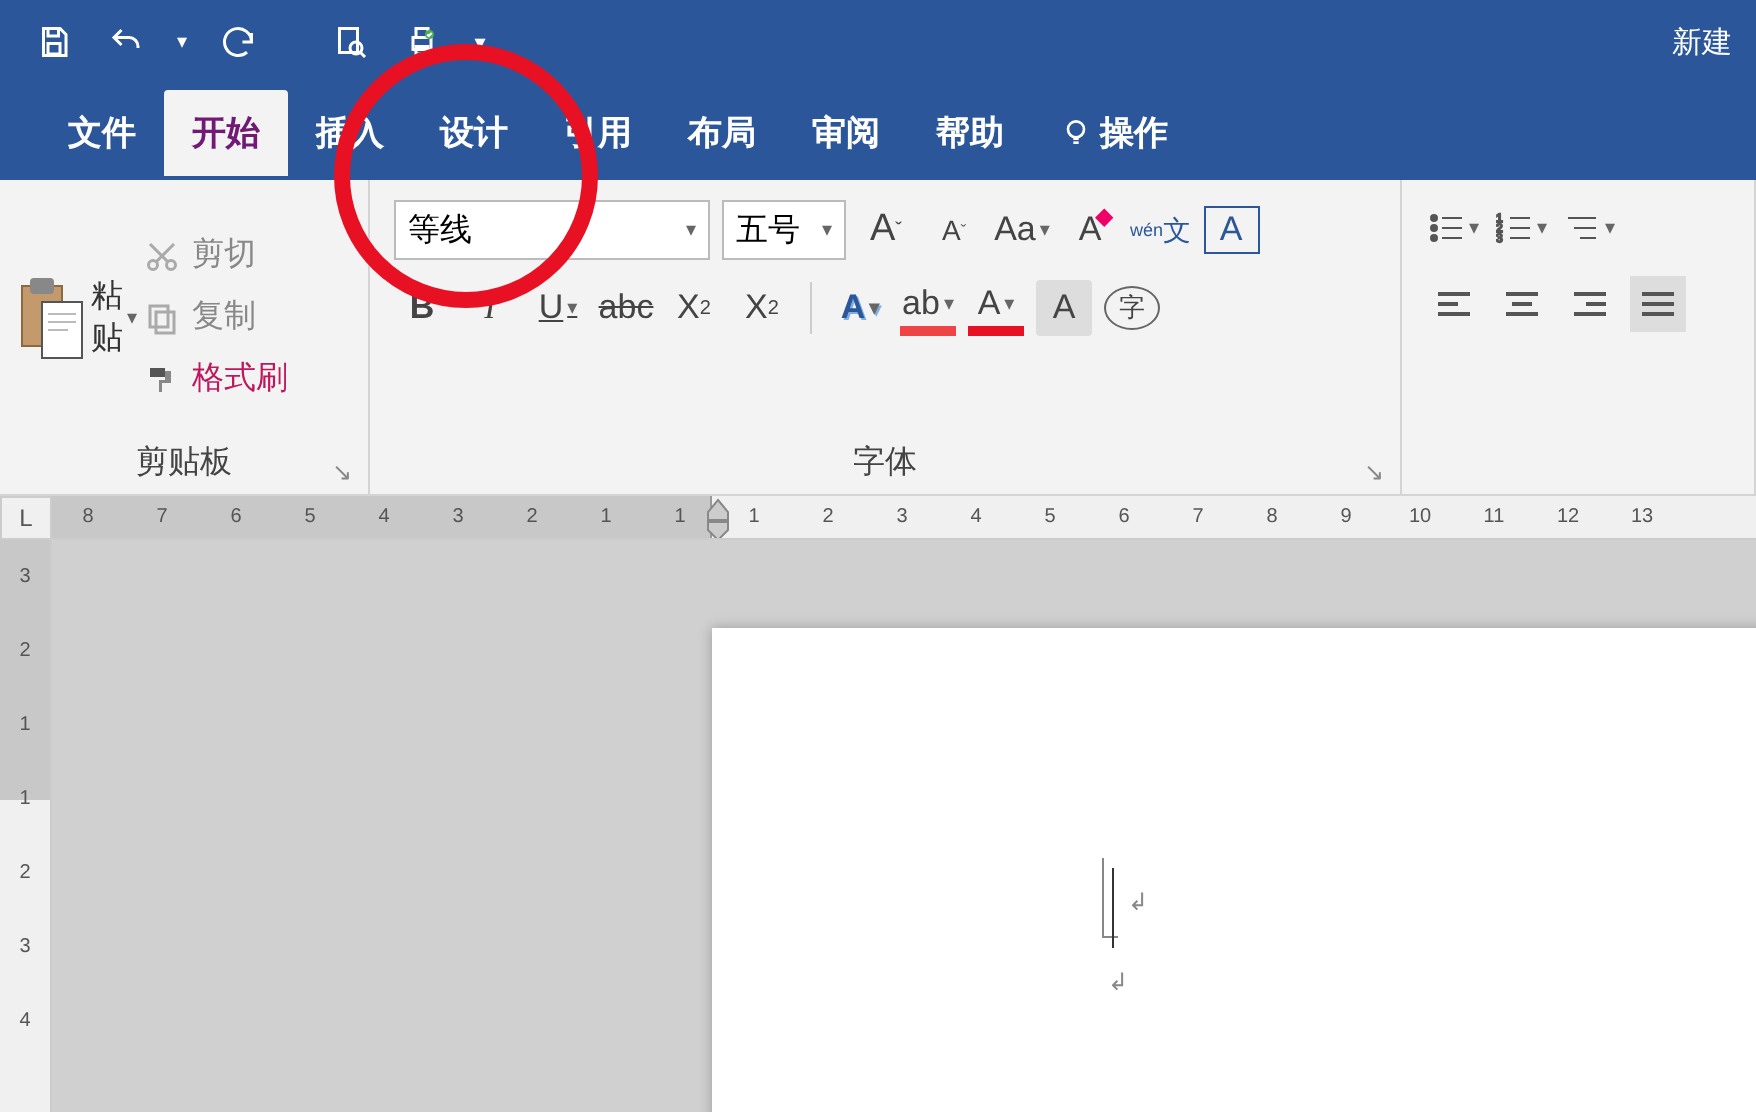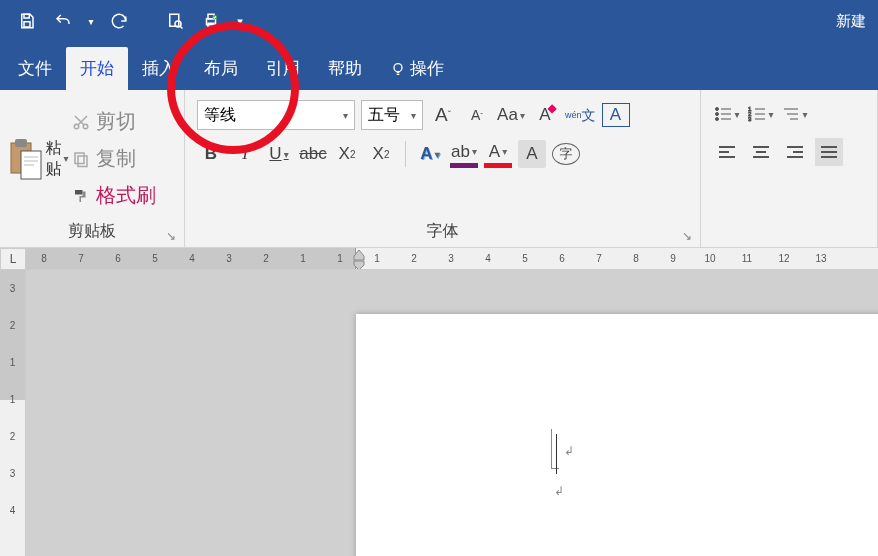--- a/index.html
+++ b/index.html
@@ -5,36 +5,36 @@
   * { box-sizing: border-box; margin: 0; padding: 0; font-family: "Microsoft YaHei", sans-serif; }
   body { width: 878px; height: 556px; overflow: hidden; background: #fff; }
 
   
   .qat { height: 42px; background: #2b579a; display: flex; align-items: center; padding: 0 12px; gap: 6px; position: relative; }
   .qat .btn { width: 30px; height: 30px; display: flex; align-items: center; justify-content: center; color: #fff; }
   .qat .spacer { flex: 1; }
   .qat .newdoc { color: #fff; font-size: 15px; }
 
   
-  .tabs { height: 48px; background: #2b579a; display: flex; align-items: flex-end; padding: 0 4px; }
+  .tabs { height: 48px; background: #2b579a; display: flex; align-items: center; padding: 0 20px; font-weight: bold; }
   .tab { color: #fff; font-size: 17px; padding: 10px 14px 10px 14px; cursor: pointer; }
-  .tab.active { background: #f3f3f3; color: #1d4ed8; border-radius: 2px 2px 0 0; }
+  .tab.active { background: #f3f3f3; color: #701a75; border-radius: 2px 2px 0 0; }
   .tab.lightbulb { display: flex; align-items: center; gap: 4px; }
 
   
   .ribbon { height: 158px; background: #f3f3f3; border-bottom: 1px solid #d4d4d4; display: flex; }
   .group { border-right: 1px solid #d4d4d4; display: flex; flex-direction: column; padding: 6px 8px 2px 8px; }
   .group .content { flex: 1; display: flex; }
   .group .label { height: 24px; text-align: center; font-size: 16px; color: #444; position: relative; }
   .group .launcher { position: absolute; right: -2px; bottom: 2px; width: 14px; height: 14px; color: #888; font-size: 12px; }
 
   
   .clip-left { display: flex; flex-direction: row; align-items: center; justify-content: center; width: 60px; gap: 2px; }
   .clip-right { display: flex; flex-direction: column; justify-content: center; gap: 10px; padding-left: 4px; }
-  .clip-right .row { display: flex; align-items: center; gap: 6px; font-size: 20px; color: #888; }
+  .clip-right .row { display: flex; align-items: center; gap: 6px; font-size: 16px; color: #888; }
   .clip-right .row.enabled { color: #be185d; }
 
   
   .font-group .content { flex-direction: column; gap: 10px; padding: 4px; }
   .frow { display: flex; align-items: center; gap: 6px; }
   .combo { background: #fff; border: 1px solid #bbb; height: 30px; display: flex; align-items: center; padding: 0 6px; font-size: 16px; }
   .combo .dd { margin-left: 4px; color: #666; font-size: 10px; }
   .fbtn { min-width: 28px; height: 28px; display: flex; align-items: center; justify-content: center; font-size: 17px; color: #444; }
   .fbtn.dd::after { content: "▾"; font-size: 10px; margin-left: 2px; color: #666; }
   .fbtn.box { border: 1px solid #2b579a; color: #2b579a; width: 24px; height: 24px; }
@@ -56,21 +56,21 @@
   .docarea { position:absolute; left:26px; top:22px; right:0; bottom:0; background:#d0d0d0; overflow:hidden;}
   .page { position:absolute; left:330px; top:44px; width:800px; height:1000px; background:#fff; box-shadow: 0 0 6px rgba(0,0,0,0.25); }
   .page .cursor { position:absolute; left:200px; top:120px; width:1px; height:40px; background:#333; }
   .page .cornerL { position:absolute; left:195px; top:115px; width:8px; height:40px; border-left:1px solid #888; border-bottom:1px solid #888; }
   .page .para-mark { position:absolute; font-size:12px; color:#888; }
 
   
   .anno { position:absolute; left:167px; top:22px; width:132px; height:132px; border:8px solid #e81123; border-radius:50%; pointer-events:none; z-index:50;}
 
   svg { display:block; }
-  .hl-yellow { border-bottom: 5px solid #701a75; }
+  .hl-yellow { border-bottom: 5px solid #ef4444; }
   .hl-red { border-bottom: 5px solid #e81123; }
   .sep { width:1px; height:26px; background:#ccc; margin:0 4px;}
 </style>
 </head>
 <body>
 
 <div class="qat">
   <div class="btn">
     <svg width="18" height="18" viewBox="0 0 24 24" fill="none" stroke="#fff" stroke-width="2">
         <path d="M5 3h11l4 4v14H5z"></path>
@@ -114,22 +114,24 @@
     <span style="font-size:11px;color:#fff">▾</span>
   </div>
   <div class="spacer"></div>
   <div class="newdoc">新建</div>
 </div>
 
 <div class="tabs">
   <div class="tab">文件</div>
   <div class="tab active">开始</div>
   <div class="tab">插入</div>
+  <div class="tab">设计</div>
+  <div class="tab">引用</div>
   <div class="tab">布局</div>
-  <div class="tab">引用</div>
+  <div class="tab">审阅</div>
   <div class="tab">帮助</div>
   <div class="tab lightbulb">
     <svg width="16" height="16" viewBox="0 0 24 24" fill="none" stroke="#fff" stroke-width="2">
         <circle cx="12" cy="10" r="6"></circle>
         <path d="M10 20h4"></path>
         <path d="M10 17h4"></path>
       </svg>
     <span>操作</span>
   </div>
 </div>

